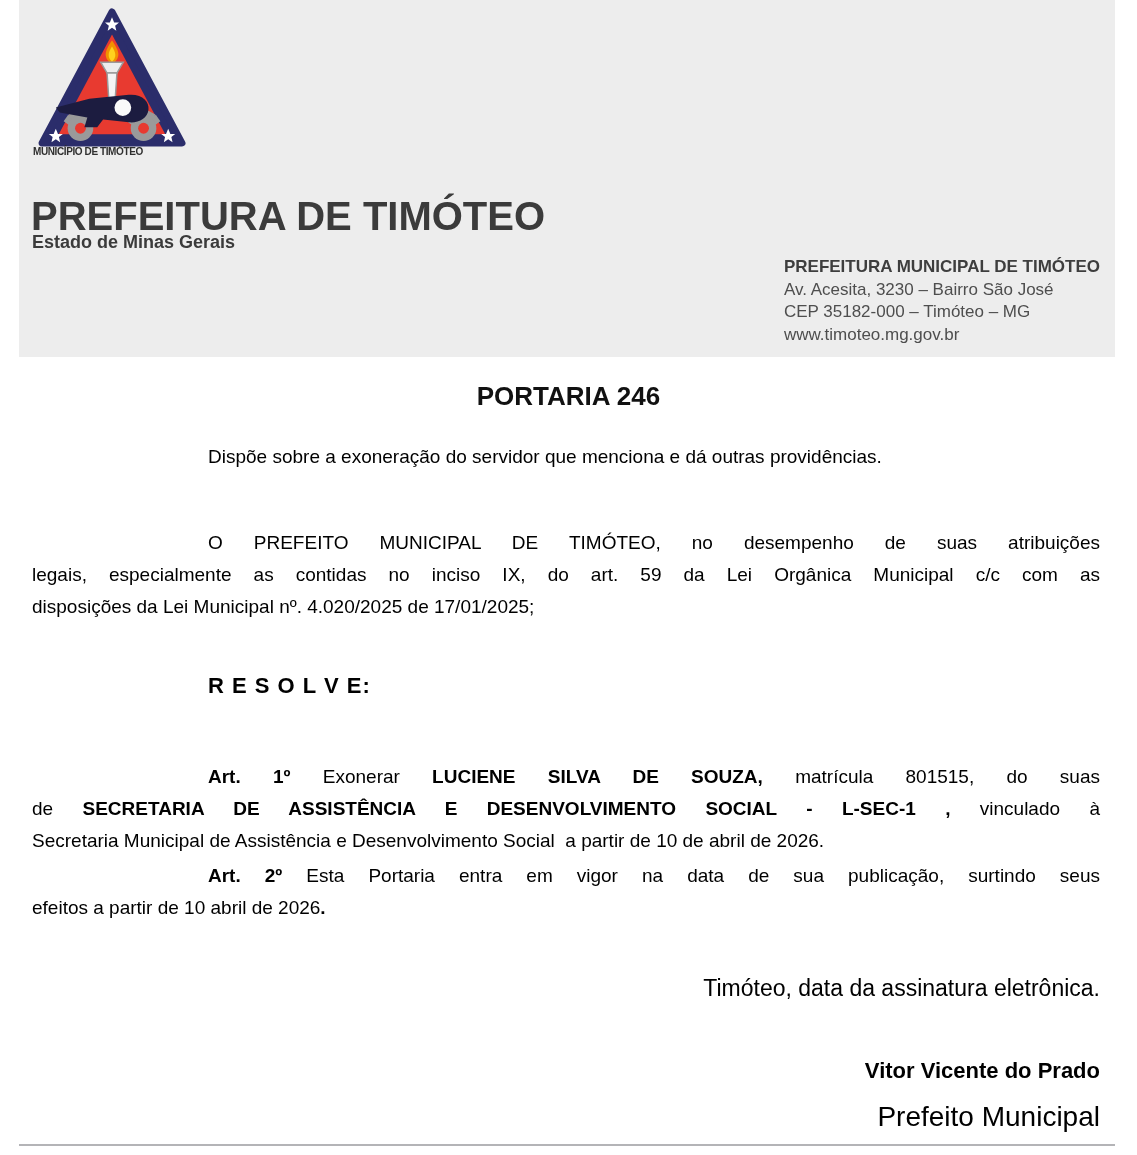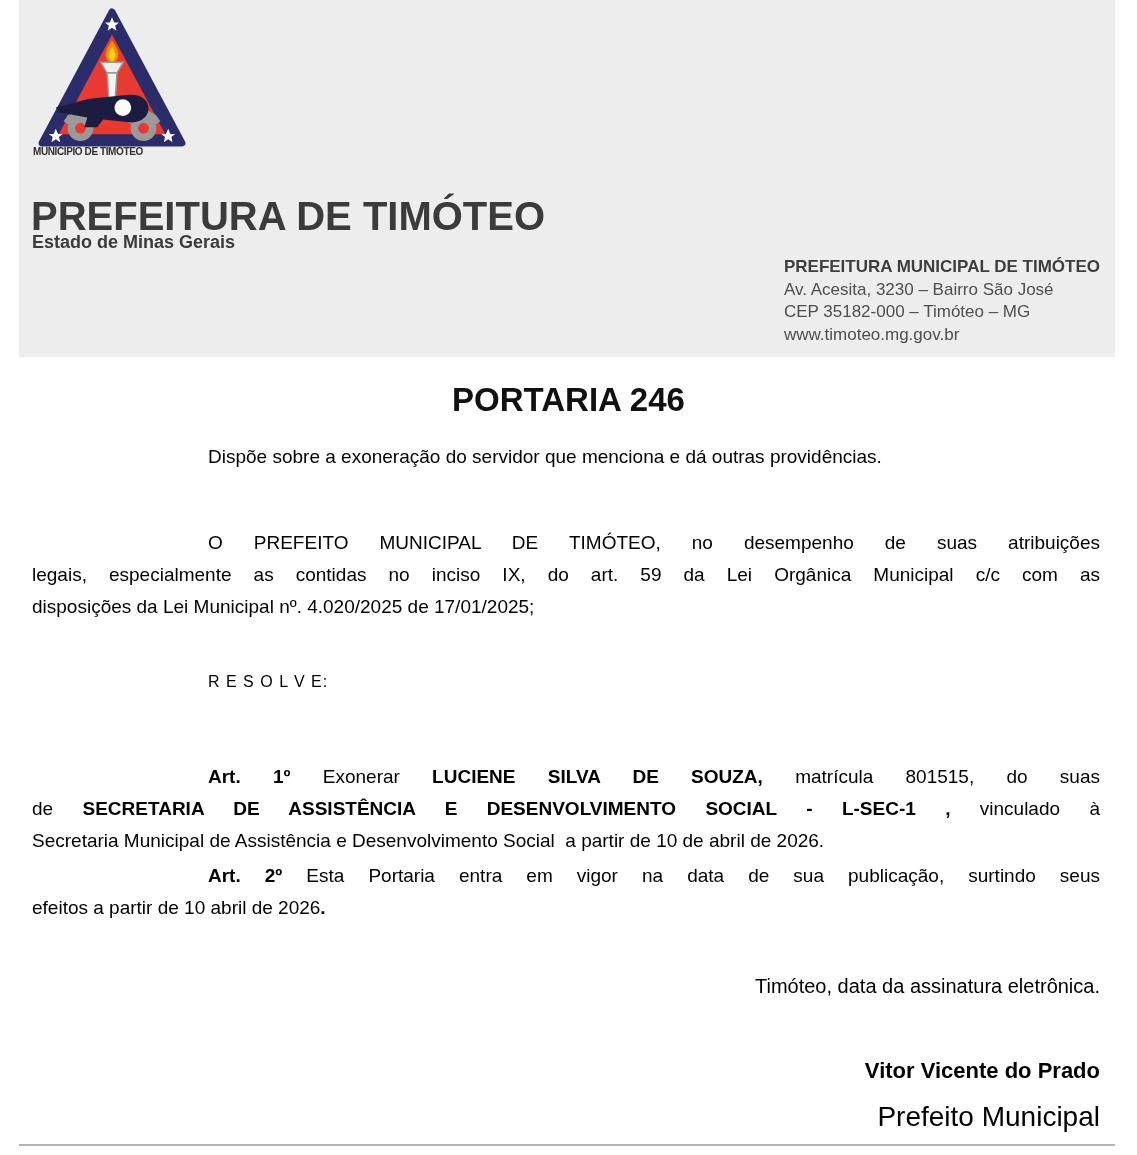--- a/index.html
+++ b/index.html
@@ -66,21 +66,21 @@
     font-weight: bold;
     color: #3e3e3e;
   }
 
   
   .doc-title {
     position: absolute;
     left: 0; top: 381px;
     width: 1137px;
     text-align: center;
-    font-size: 33px;
+    font-size: 26px;
     font-weight: bold;
     color: #111111;
   }
   .para {
     position: absolute;
     left: 32px;
     width: 1068px;
     font-size: 19px;
     line-height: 32px;
     color: #000000;
@@ -93,33 +93,33 @@
     text-align: justify;
     text-align-last: justify;
   }
   .lastline { text-align: left; }
   .firstline { padding-left: 176px; }
   .b { font-weight: bold; }
 
   .resolve {
     position: absolute;
     left: 208px; top: 673px;
-    font-size: 16px;
-    font-weight: normal;
+    font-size: 22px;
+    font-weight: bold;
     letter-spacing: 1px;
     color: #000000;
     white-space: nowrap;
   }
 
   .place-date {
     position: absolute;
     left: 32px; top: 975px;
     width: 1068px;
     text-align: right;
-    font-size: 20px;
+    font-size: 23px;
     color: #000000;
   }
   .signer-name {
     position: absolute;
     left: 32px; top: 1058px;
     width: 1068px;
     text-align: right;
     font-size: 22px;
     font-weight: bold;
     color: #000000;

